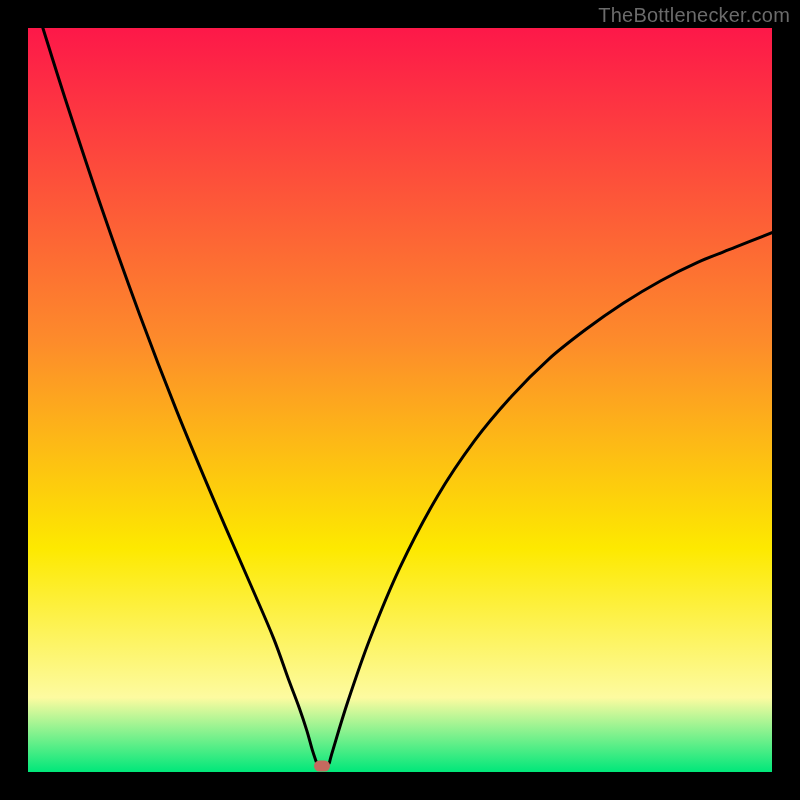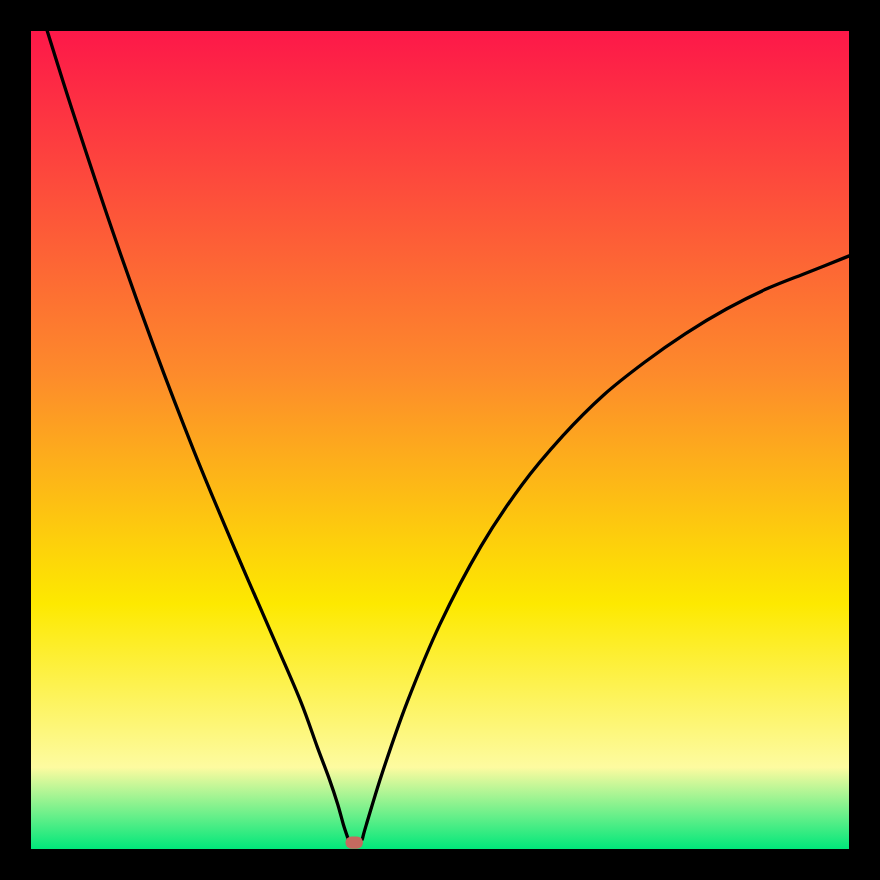--- a/index.html
+++ b/index.html
@@ -45,20 +45,21 @@
     position: absolute;
     left: 0;
     top: 0;
   }
 </style>
 </head>
 <body>
 
 <div class="outer">
 
+  <div class="attribution">TheBottlenecker.com</div>
 
   <div class="plot-area">
     <svg id="bg-svg" width="744" height="744" viewBox="0 0 744 744" preserveAspectRatio="none">
       <defs>
         <linearGradient id="grad" x1="0" y1="0" x2="0" y2="1">
           <stop id="g0" offset="0%" stop-color="#fd1849"></stop>
           <stop id="g1" offset="42%" stop-color="#fd8b2b"></stop>
           <stop id="g2" offset="70%" stop-color="#fde900"></stop>
           <stop id="g3" offset="90%" stop-color="#fdfba0"></stop>
           <stop id="g4" offset="100%" stop-color="#00e77a"></stop>

